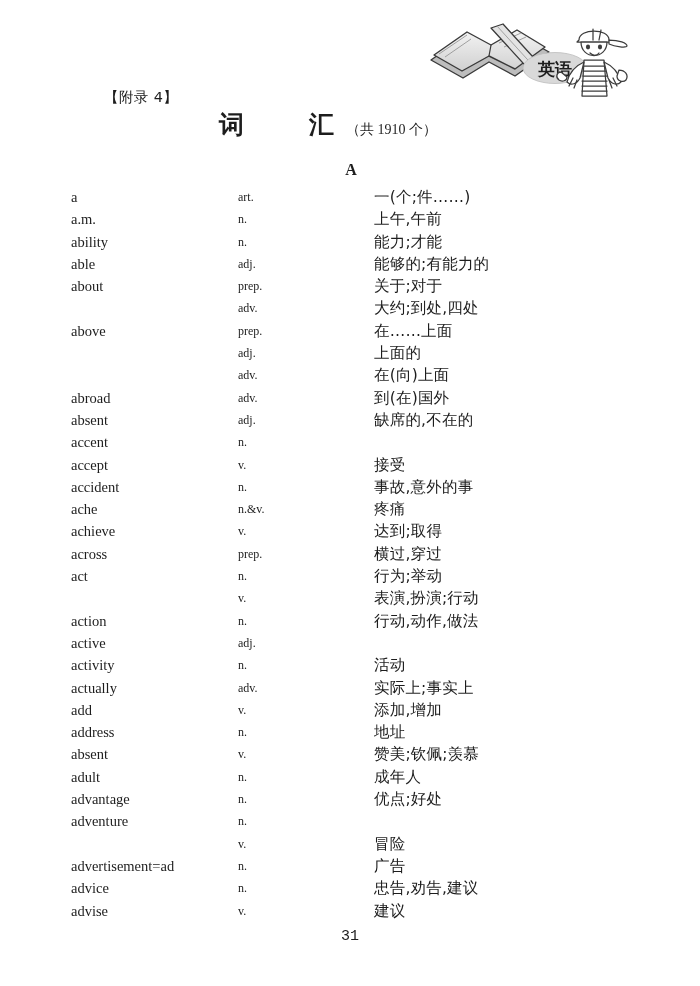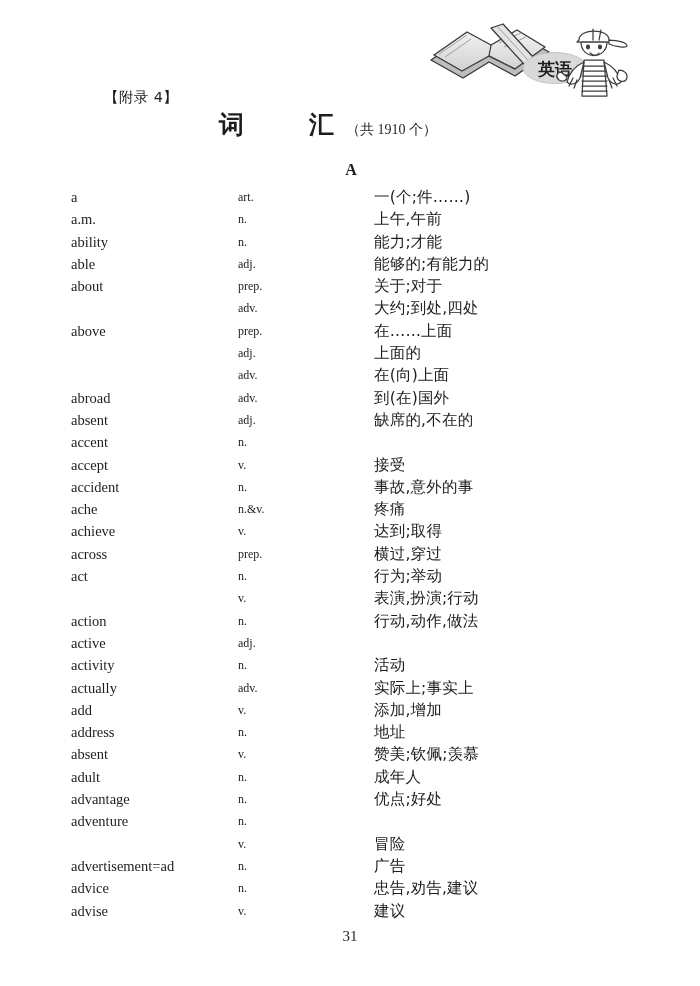--- a/index.html
+++ b/index.html
@@ -111,21 +111,21 @@
   }
 
   
   #page-number {
     position: absolute;
     left: 0;
     top: 928px;
     width: 700px;
     text-align: center;
     font-size: 15px;
-    font-family: Liberation Serif, serif;
+    font-family: Liberation Mono, monospace;
   }
 </style>
 </head>
 <body>
 
 <div id="header-art">
   <svg width="260" height="88" viewBox="0 0 260 88" xmlns="http://www.w3.org/2000/svg">
     <defs>
       <linearGradient id="pgGray" x1="0" y1="0" x2="0" y2="1">
         <stop offset="0%" stop-color="#f4f4f4"></stop>

